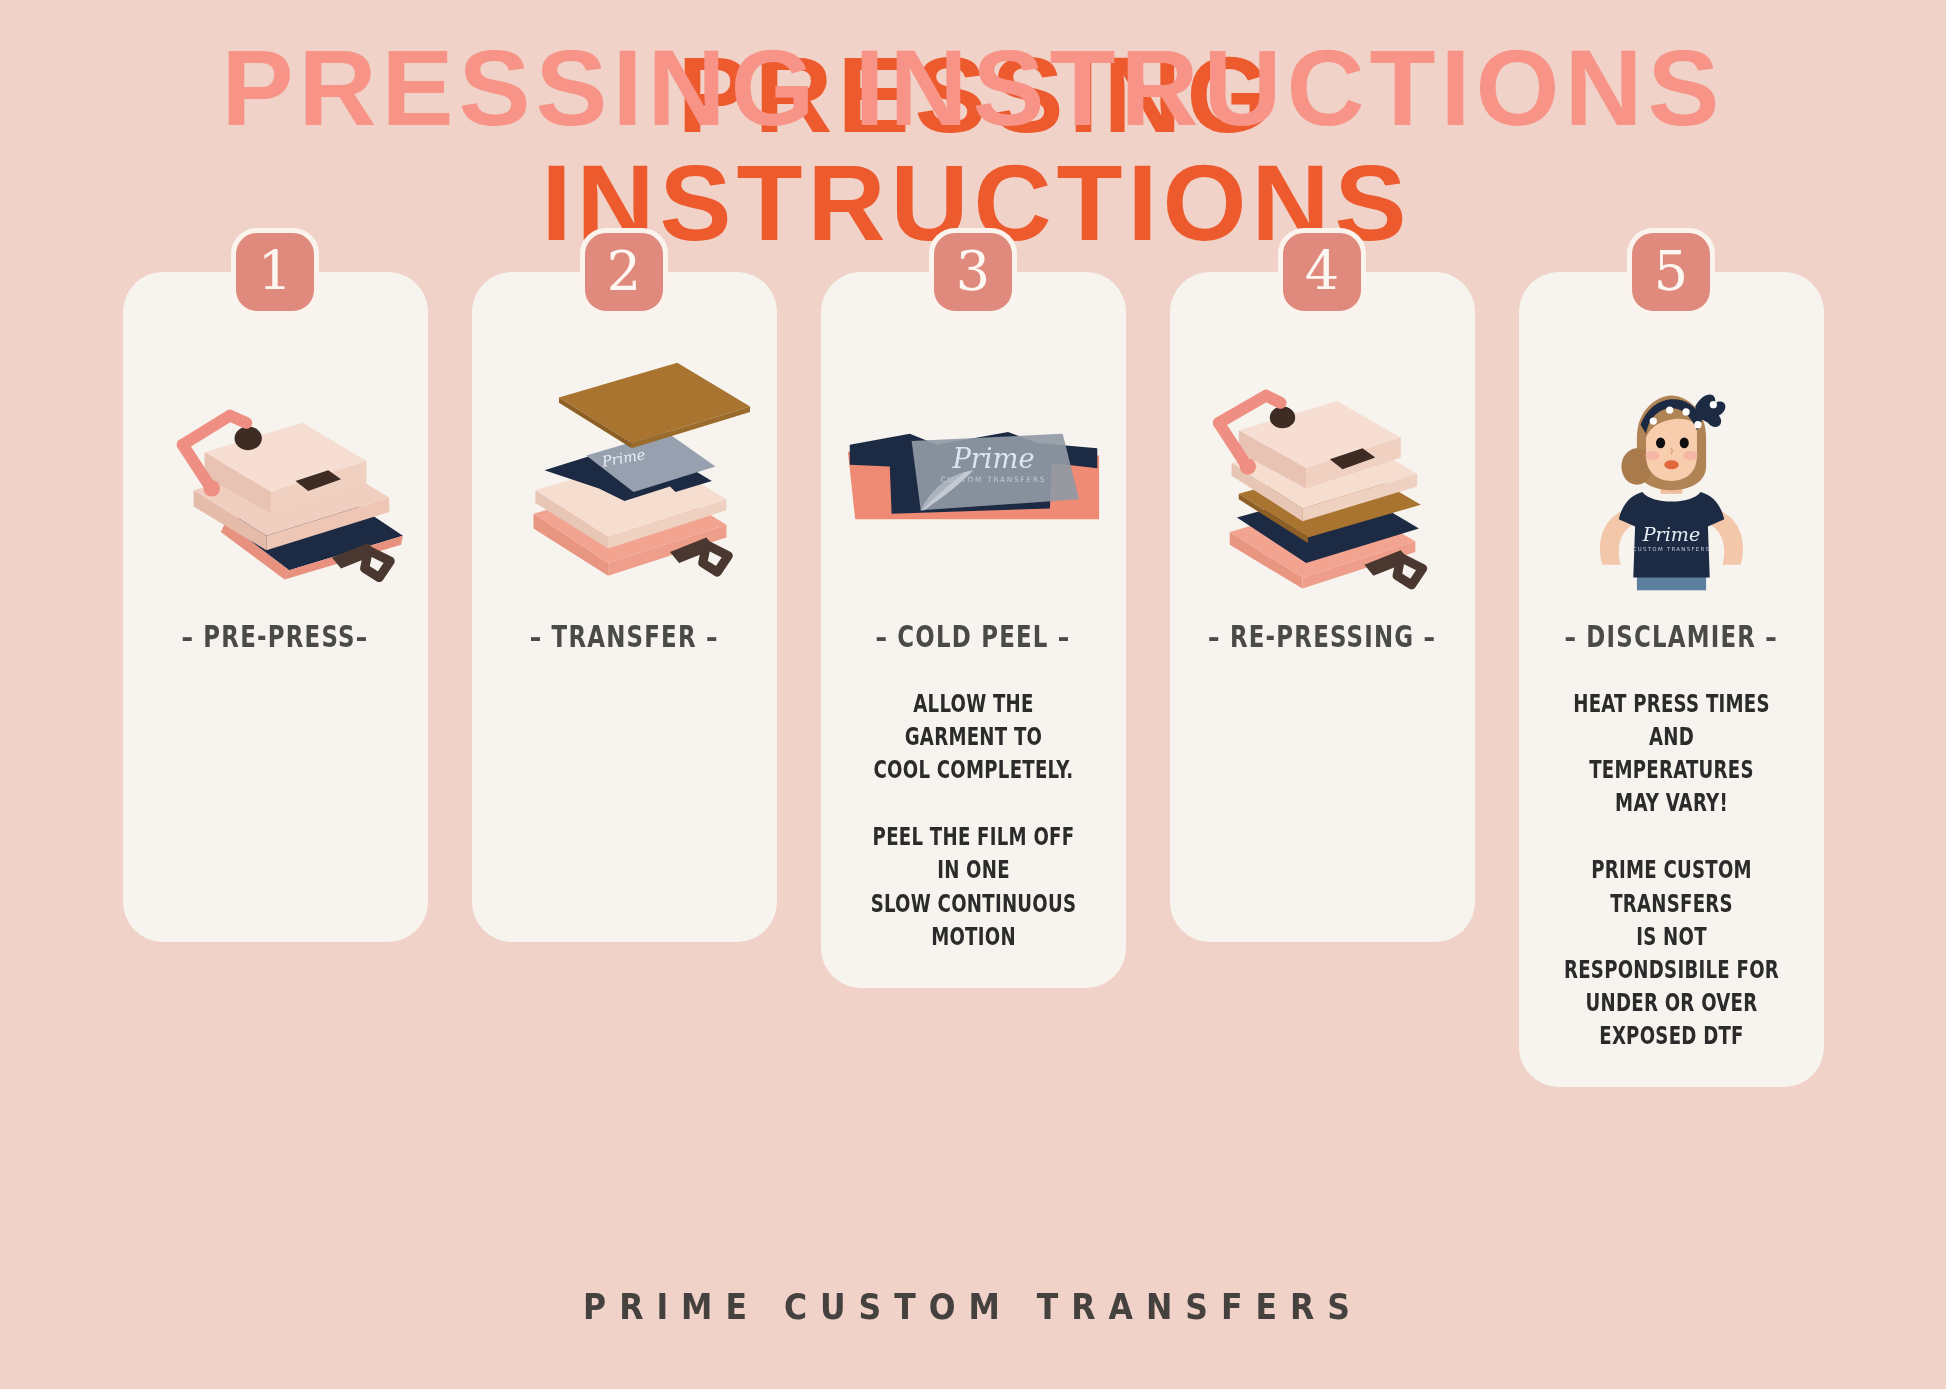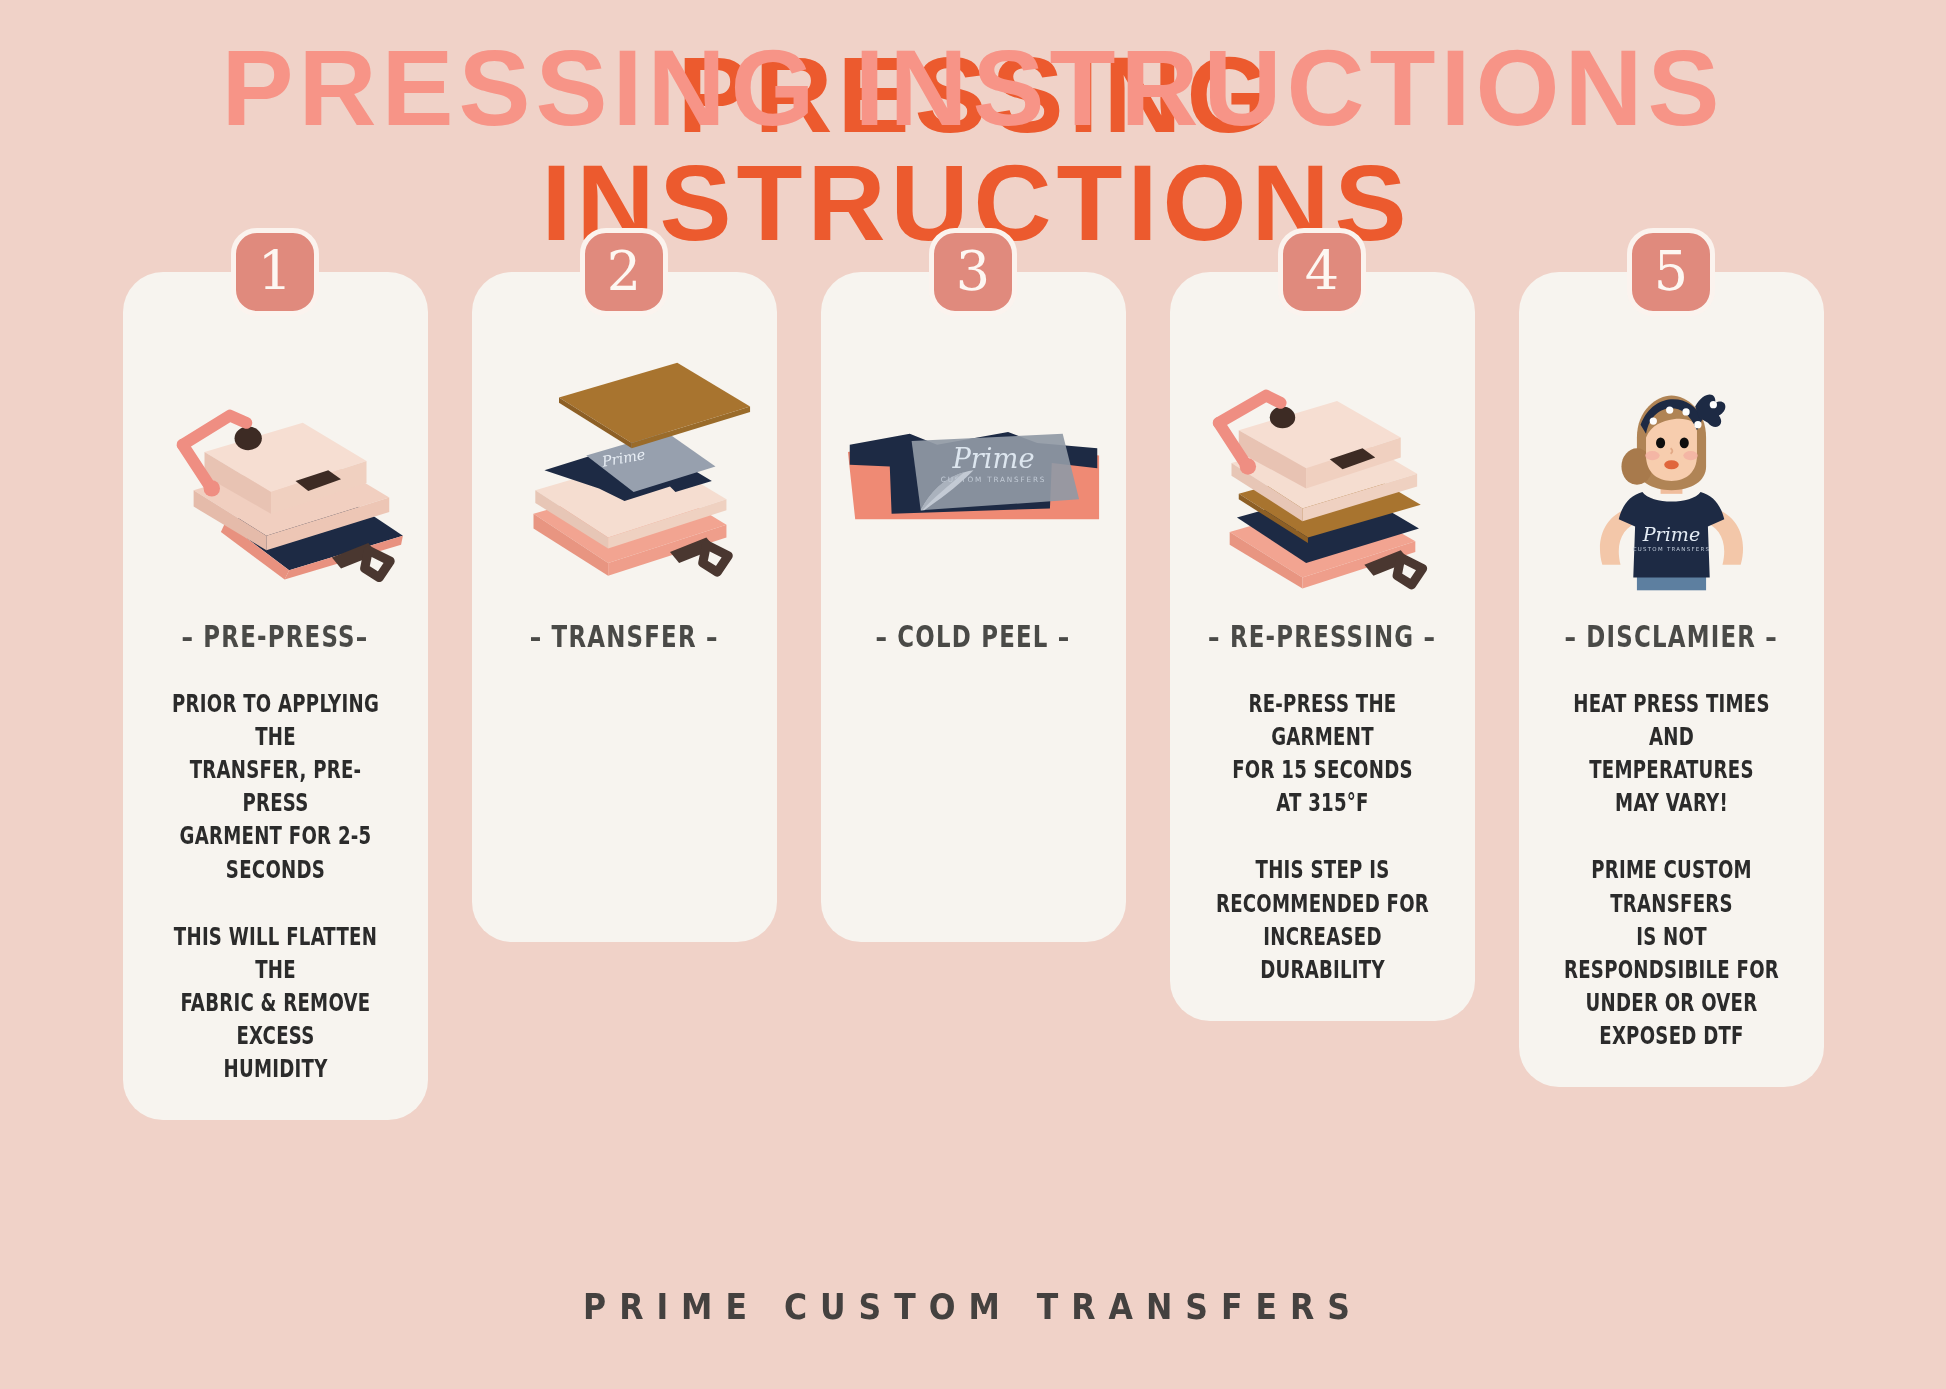--- a/index.html
+++ b/index.html
@@ -157,28 +157,20 @@
 
           <path d="M48 100 L100 68 L118 76" stroke="#ef8e82" stroke-width="13" fill="none" stroke-linecap="round" stroke-linejoin="round"></path>
           <path d="M48 100 L78 146" stroke="#ef8e82" stroke-width="13" fill="none" stroke-linecap="round"></path>
           <circle cx="80" cy="148" r="9" fill="#ef8e82"></circle>
 
           <polygon points="212,224 252,208 262,220 222,236" fill="#4a3730"></polygon>
           <path d="M252,216 l24,12 -12,18 -16,-10 z" fill="none" stroke="#4a3730" stroke-width="10" stroke-linejoin="round"></path>
         </svg>
       </div>
       <div class="card-heading">– PRE-PRESS–</div>
-      <div class="body-block">
-        <p class="para" style="white-space:pre-line">PRIOR TO APPLYING THE
-TRANSFER, PRE-PRESS
-GARMENT FOR 2-5 SECONDS</p>
-        <p class="para" style="white-space:pre-line">THIS WILL FLATTEN THE
-FABRIC &amp; REMOVE EXCESS
-HUMIDITY</p>
-      </div>
     </div>
   </div>
 
   <div class="card-col">
     <div class="badge">2</div>
     <div class="card">
       <div class="art">
         <svg viewBox="0 0 300 260">
 
           <polygon points="50,176 180,138 262,188 132,230" fill="#f2a491"></polygon>
@@ -219,20 +211,27 @@
           <polygon points="82,96 248,88 266,160 92,172" fill="#9099a5" opacity="0.92"></polygon>
 
           <path d="M92,172 C104,150 122,132 150,128 C128,150 112,160 96,172 Z" fill="#c3cad4"></path>
           <path d="M92,172 C102,152 118,136 140,130 C122,146 106,158 94,172 Z" fill="#aab2bd"></path>
 
           <text x="172" y="126" font-family="DejaVu Serif, serif" font-style="italic" font-size="30" fill="#dde6ef" text-anchor="middle">Prime</text>
           <text x="172" y="141" font-family="DejaVu Sans, sans-serif" font-size="8" letter-spacing="2" fill="#c2cbd6" text-anchor="middle">CUSTOM TRANSFERS</text>
         </svg>
       </div>
       <div class="card-heading">– COLD PEEL –</div>
+      <div class="body-block">
+        <p class="para" style="white-space:pre-line">ALLOW THE GARMENT TO
+COOL COMPLETELY.</p>
+        <p class="para" style="white-space:pre-line">PEEL THE FILM OFF IN ONE
+SLOW CONTINUOUS
+MOTION</p>
+      </div>
     </div>
   </div>
 
   <div class="card-col">
     <div class="badge">4</div>
     <div class="card">
       <div class="art">
         <svg viewBox="0 0 300 260">
 
           <polygon points="48,196 172,160 252,206 128,246" fill="#f2a491"></polygon>
@@ -259,28 +258,20 @@
 
           <path d="M36 76 L88 46 L104 54" stroke="#ef8e82" stroke-width="13" fill="none" stroke-linecap="round" stroke-linejoin="round"></path>
           <path d="M36 76 L66 122" stroke="#ef8e82" stroke-width="13" fill="none" stroke-linecap="round"></path>
           <circle cx="68" cy="124" r="9" fill="#ef8e82"></circle>
 
           <polygon points="196,232 236,216 246,228 206,244" fill="#4a3730"></polygon>
           <path d="M236,224 l24,12 -12,18 -16,-10 z" fill="none" stroke="#4a3730" stroke-width="10" stroke-linejoin="round"></path>
         </svg>
       </div>
       <div class="card-heading">– RE-PRESSING –</div>
-      <div class="body-block">
-        <p class="para" style="white-space:pre-line">RE-PRESS THE GARMENT
-FOR 15 SECONDS
-AT 315°F</p>
-        <p class="para" style="white-space:pre-line">THIS STEP IS
-RECOMMENDED FOR
-INCREASED DURABILITY</p>
-      </div>
     </div>
   </div>
 
   <div class="card-col">
     <div class="badge">5</div>
     <div class="card">
       <div class="art">
         <svg viewBox="0 0 300 260">
 
           <rect x="112" y="218" width="76" height="42" fill="#5d7fa0"></rect>

